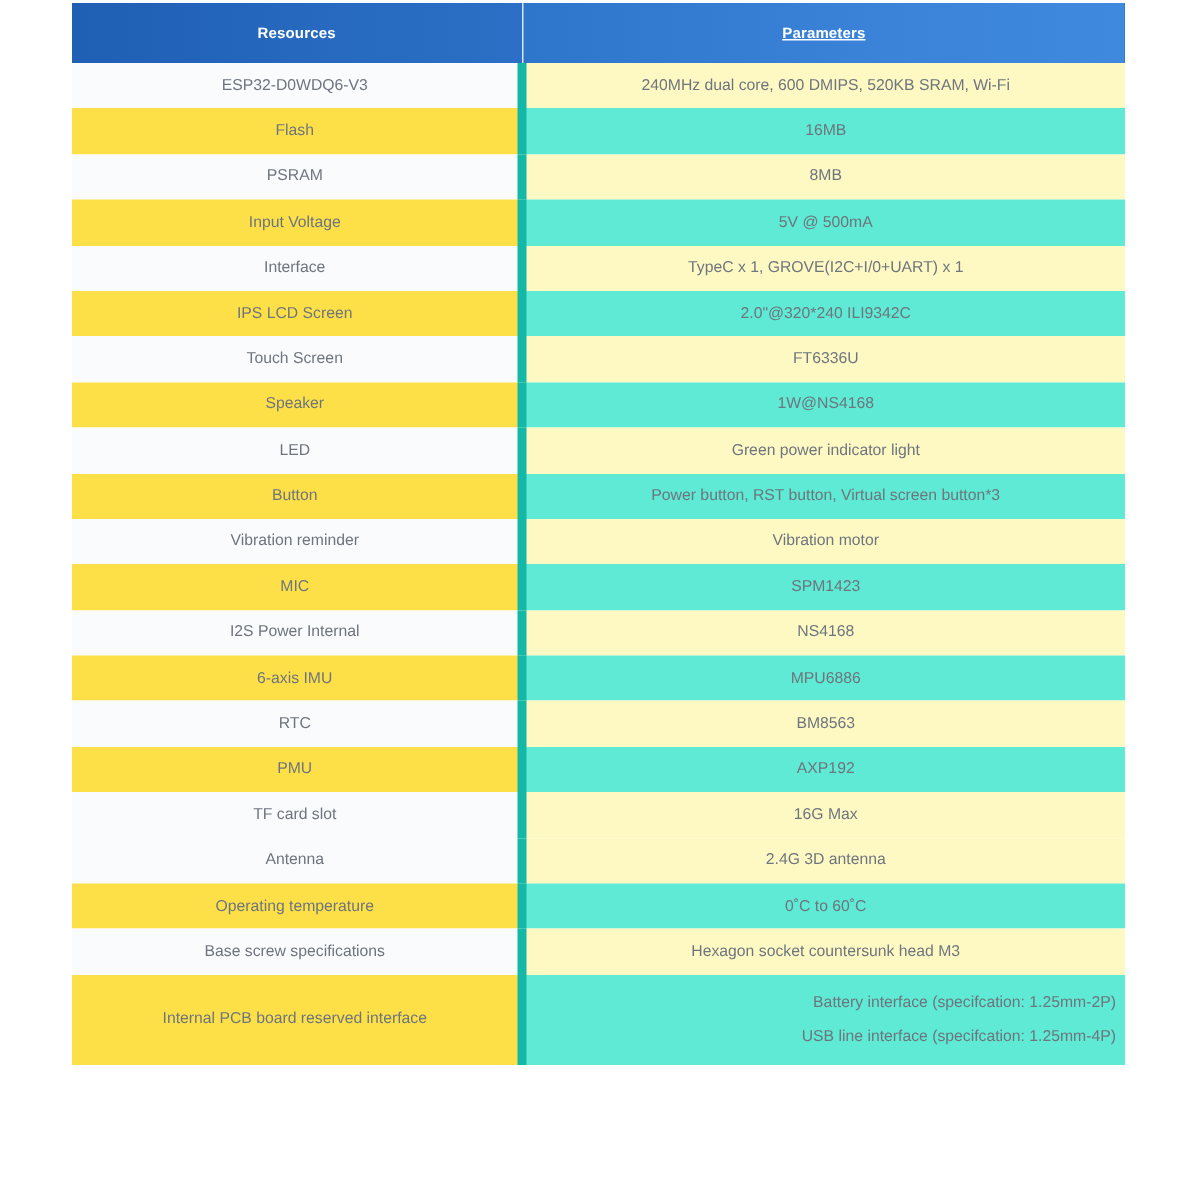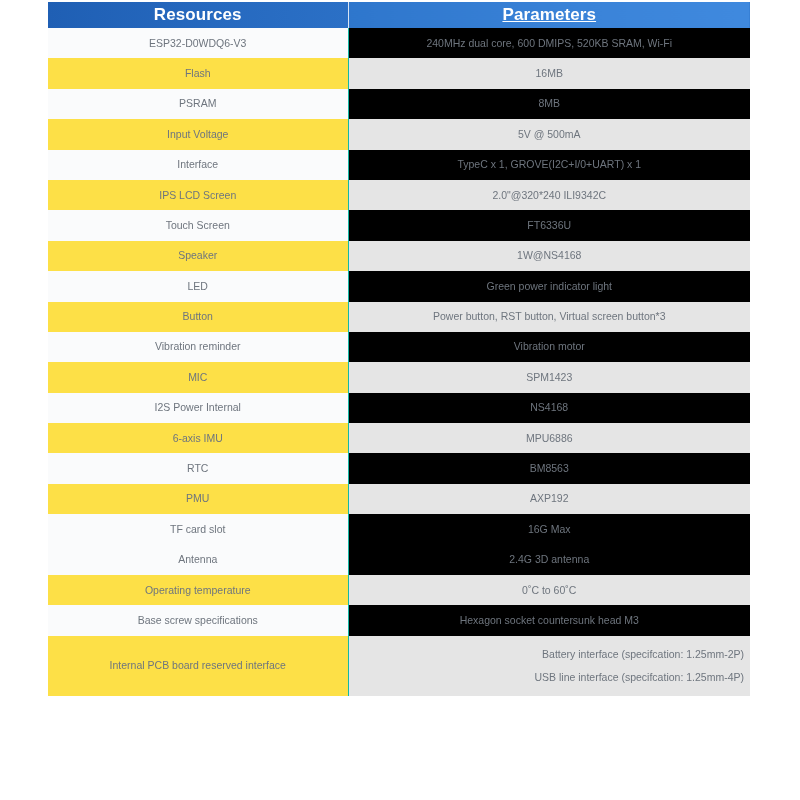--- a/index.html
+++ b/index.html
@@ -31,23 +31,23 @@
   table.spec-table col.col-res { width: 300px; }
   table.spec-table col.col-par { width: 402px; }
 
   thead tr.spec-header-row {
     height: 26px;
   }
 
   thead th {
     padding: 0;
     margin: 0;
-    height: 26px;
+    height: 40px;
     color: #ffffff;
-    font-size: 17px;
+    font-size: 10px;
     font-weight: bold;
     text-align: center;
     vertical-align: middle;
     letter-spacing: 0.1px;
   }
 
   thead th.th-resources {
     background: linear-gradient(to right, #1f5fb4 0%, #2669bf 55%, #2b70c6 100%);
     border-right: 1px solid #d8e4f3;
   }
@@ -66,25 +66,25 @@
     margin: 0;
     font-size: 10.5px;
     color: #6e757e;
     text-align: center;
     vertical-align: middle;
     line-height: 1.45;
     font-weight: normal;
   }
 
   tbody tr.row-even td.cell-res { background: #fafbfc; }
-  tbody tr.row-even td.cell-par { background: #000000; }
+  tbody tr.row-even td.cell-par { background: #fef9c3; }
   tbody tr.row-odd  td.cell-res { background: #fde047; }
-  tbody tr.row-odd  td.cell-par { background: #e5e5e5; }
+  tbody tr.row-odd  td.cell-par { background: #5eead4; }
 
-  tbody td.cell-res { border-right: 1px solid #14b8a6; }
+  tbody td.cell-res { border-right: 6px solid #14b8a6; }
 
   tbody tr.row-tall { height: 60px; }
 
   tbody tr.row-tall td.cell-par .par-line {
     display: block;
     padding: 4px 0;
     text-align: right;
   }
 </style>
 </head>

